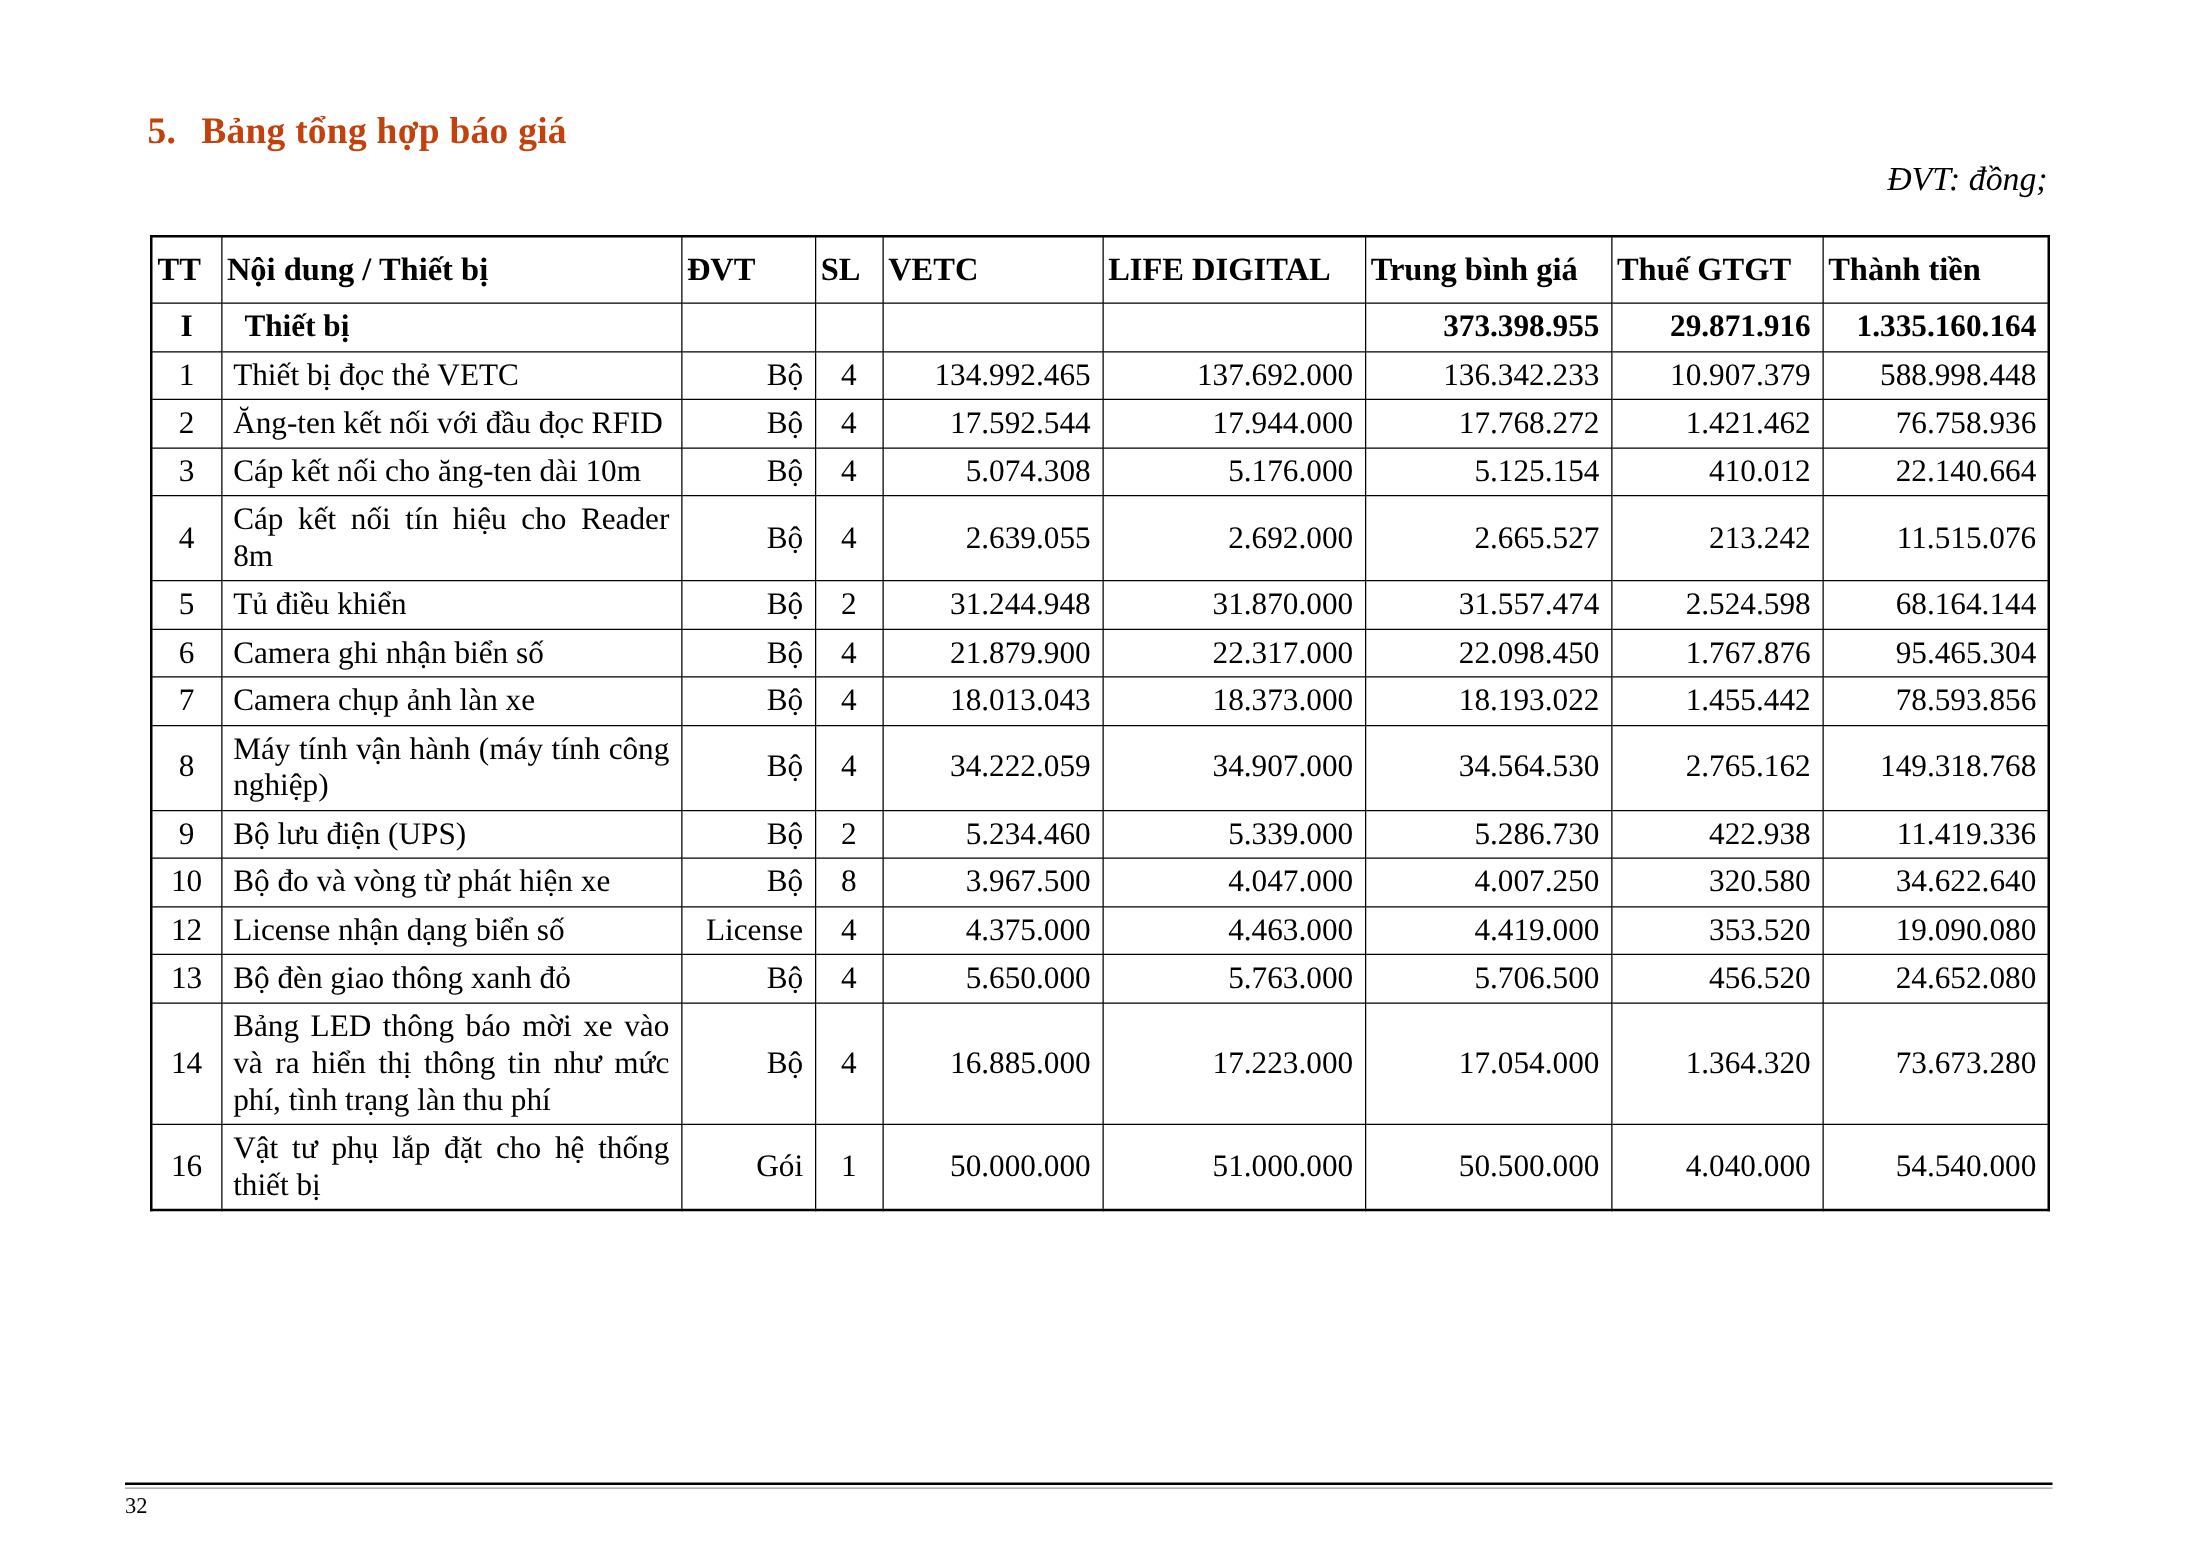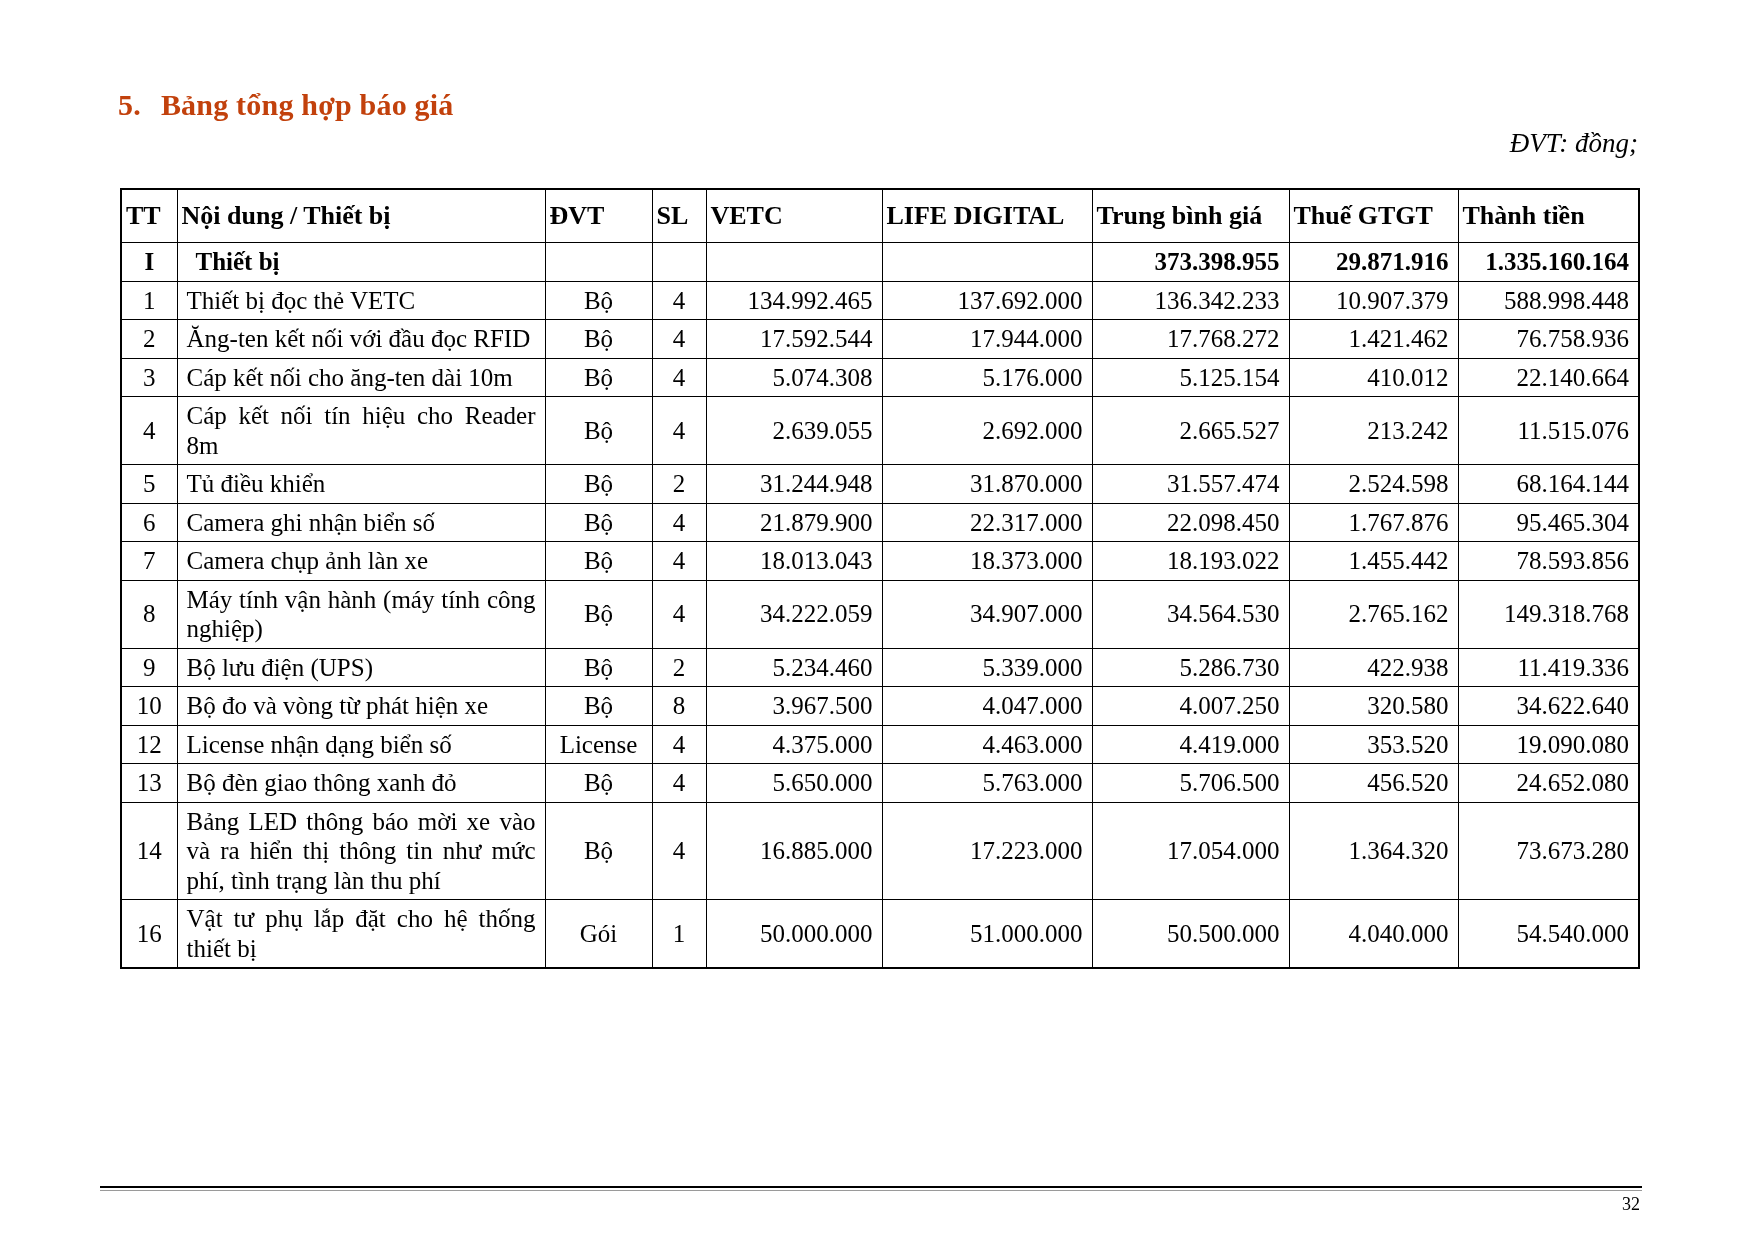--- a/index.html
+++ b/index.html
@@ -39,35 +39,35 @@
     font-size: 26px; font-weight: bold; text-align: left;
     padding: 11px 4px;
   }
   .quote td {
     font-size: 25px;
     padding: 4px 9px;
     line-height: 1.18;
   }
   .c-tt   { text-align: center; padding-left: 2px !important; padding-right: 2px !important; }
   .c-name { text-align: justify; text-justify: inter-word; }
-  .c-dvt  { text-align: center; margin-left: 48px; }
+  .c-dvt  { text-align: right; margin-left: 48px; }
   .c-sl   { text-align: center; }
   .c-num  { text-align: right; }
   tr.group-row td { font-weight: bold; }
   tr.group-row td.c-name { text-align: left; padding-left: 18px; }
 
   .footer-rule {
     position: absolute; left: 100px; top: 1186px; width: 1542px;
     height: 2px;
     border-top: 2px solid #000;
     border-bottom: 1px solid #9a9a9a;
   }
   .page-number {
     position: absolute; left: 100px; top: 1194px; width: 1540px;
-    text-align: right; font-size: 18px;
+    text-align: left; font-size: 18px;
   }
 </style>
 </head>
 <body>
 
 <div class="page">
 
   <div class="title">
     <span class="num">5.</span><span>Bảng tổng hợp báo giá</span>
   </div>

